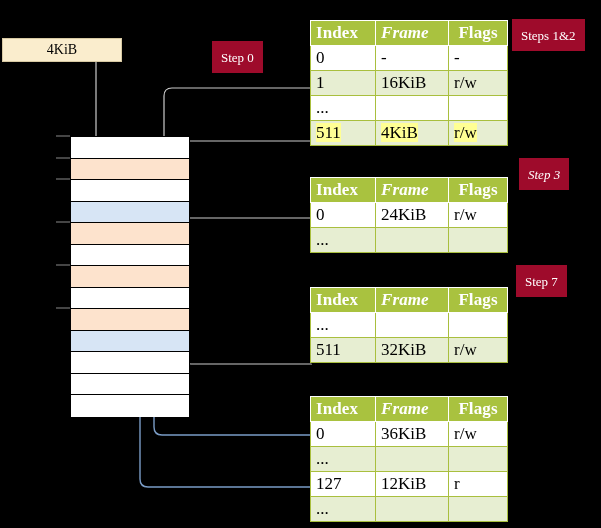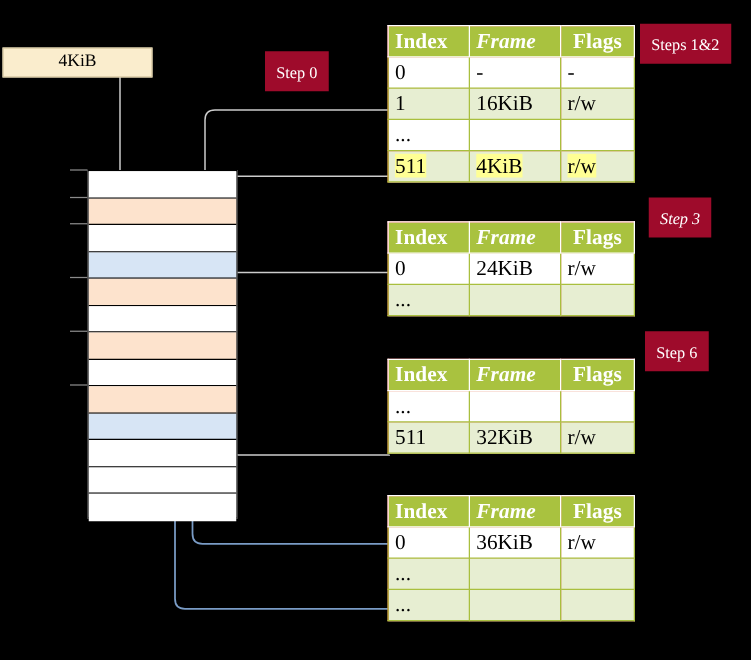--- a/index.html
+++ b/index.html
@@ -146,21 +146,21 @@
       <div class="memcell orange"></div>
       <div class="memcell blue"></div>
       <div class="memcell"></div>
       <div class="memcell"></div>
       <div class="memcell"></div>
     </div>
 
   <div class="badge b0">Step 0</div>
   <div class="badge b12">Steps 1&amp;2</div>
   <div class="badge b3">Step 3</div>
-  <div class="badge b4">Step 6</div>
+  <div class="badge b4">Step 7</div>
 
   <table class="ptable t1" id="tbl0">
       <thead>
         <tr>
           <th class="c-idx">Index</th>
           <th class="c-frm">Frame</th>
           <th class="c-flg">Flags</th>
         </tr>
       </thead>
       <tbody>
@@ -240,20 +240,25 @@
         <tr class="plain">
           <td class="c-idx">0</td>
           <td class="c-frm">36KiB</td>
           <td class="c-flg">r/w</td>
         </tr>
         <tr class="alt">
           <td class="c-idx">...</td>
           <td class="c-frm">&nbsp;</td>
           <td class="c-flg">&nbsp;</td>
         </tr>
+        <tr class="plain">
+          <td class="c-idx">127</td>
+          <td class="c-frm">12KiB</td>
+          <td class="c-flg">r</td>
+        </tr>
         <tr class="alt">
           <td class="c-idx">...</td>
           <td class="c-frm">&nbsp;</td>
           <td class="c-flg">&nbsp;</td>
         </tr>
       </tbody>
     </table>
 
 </div>
 

